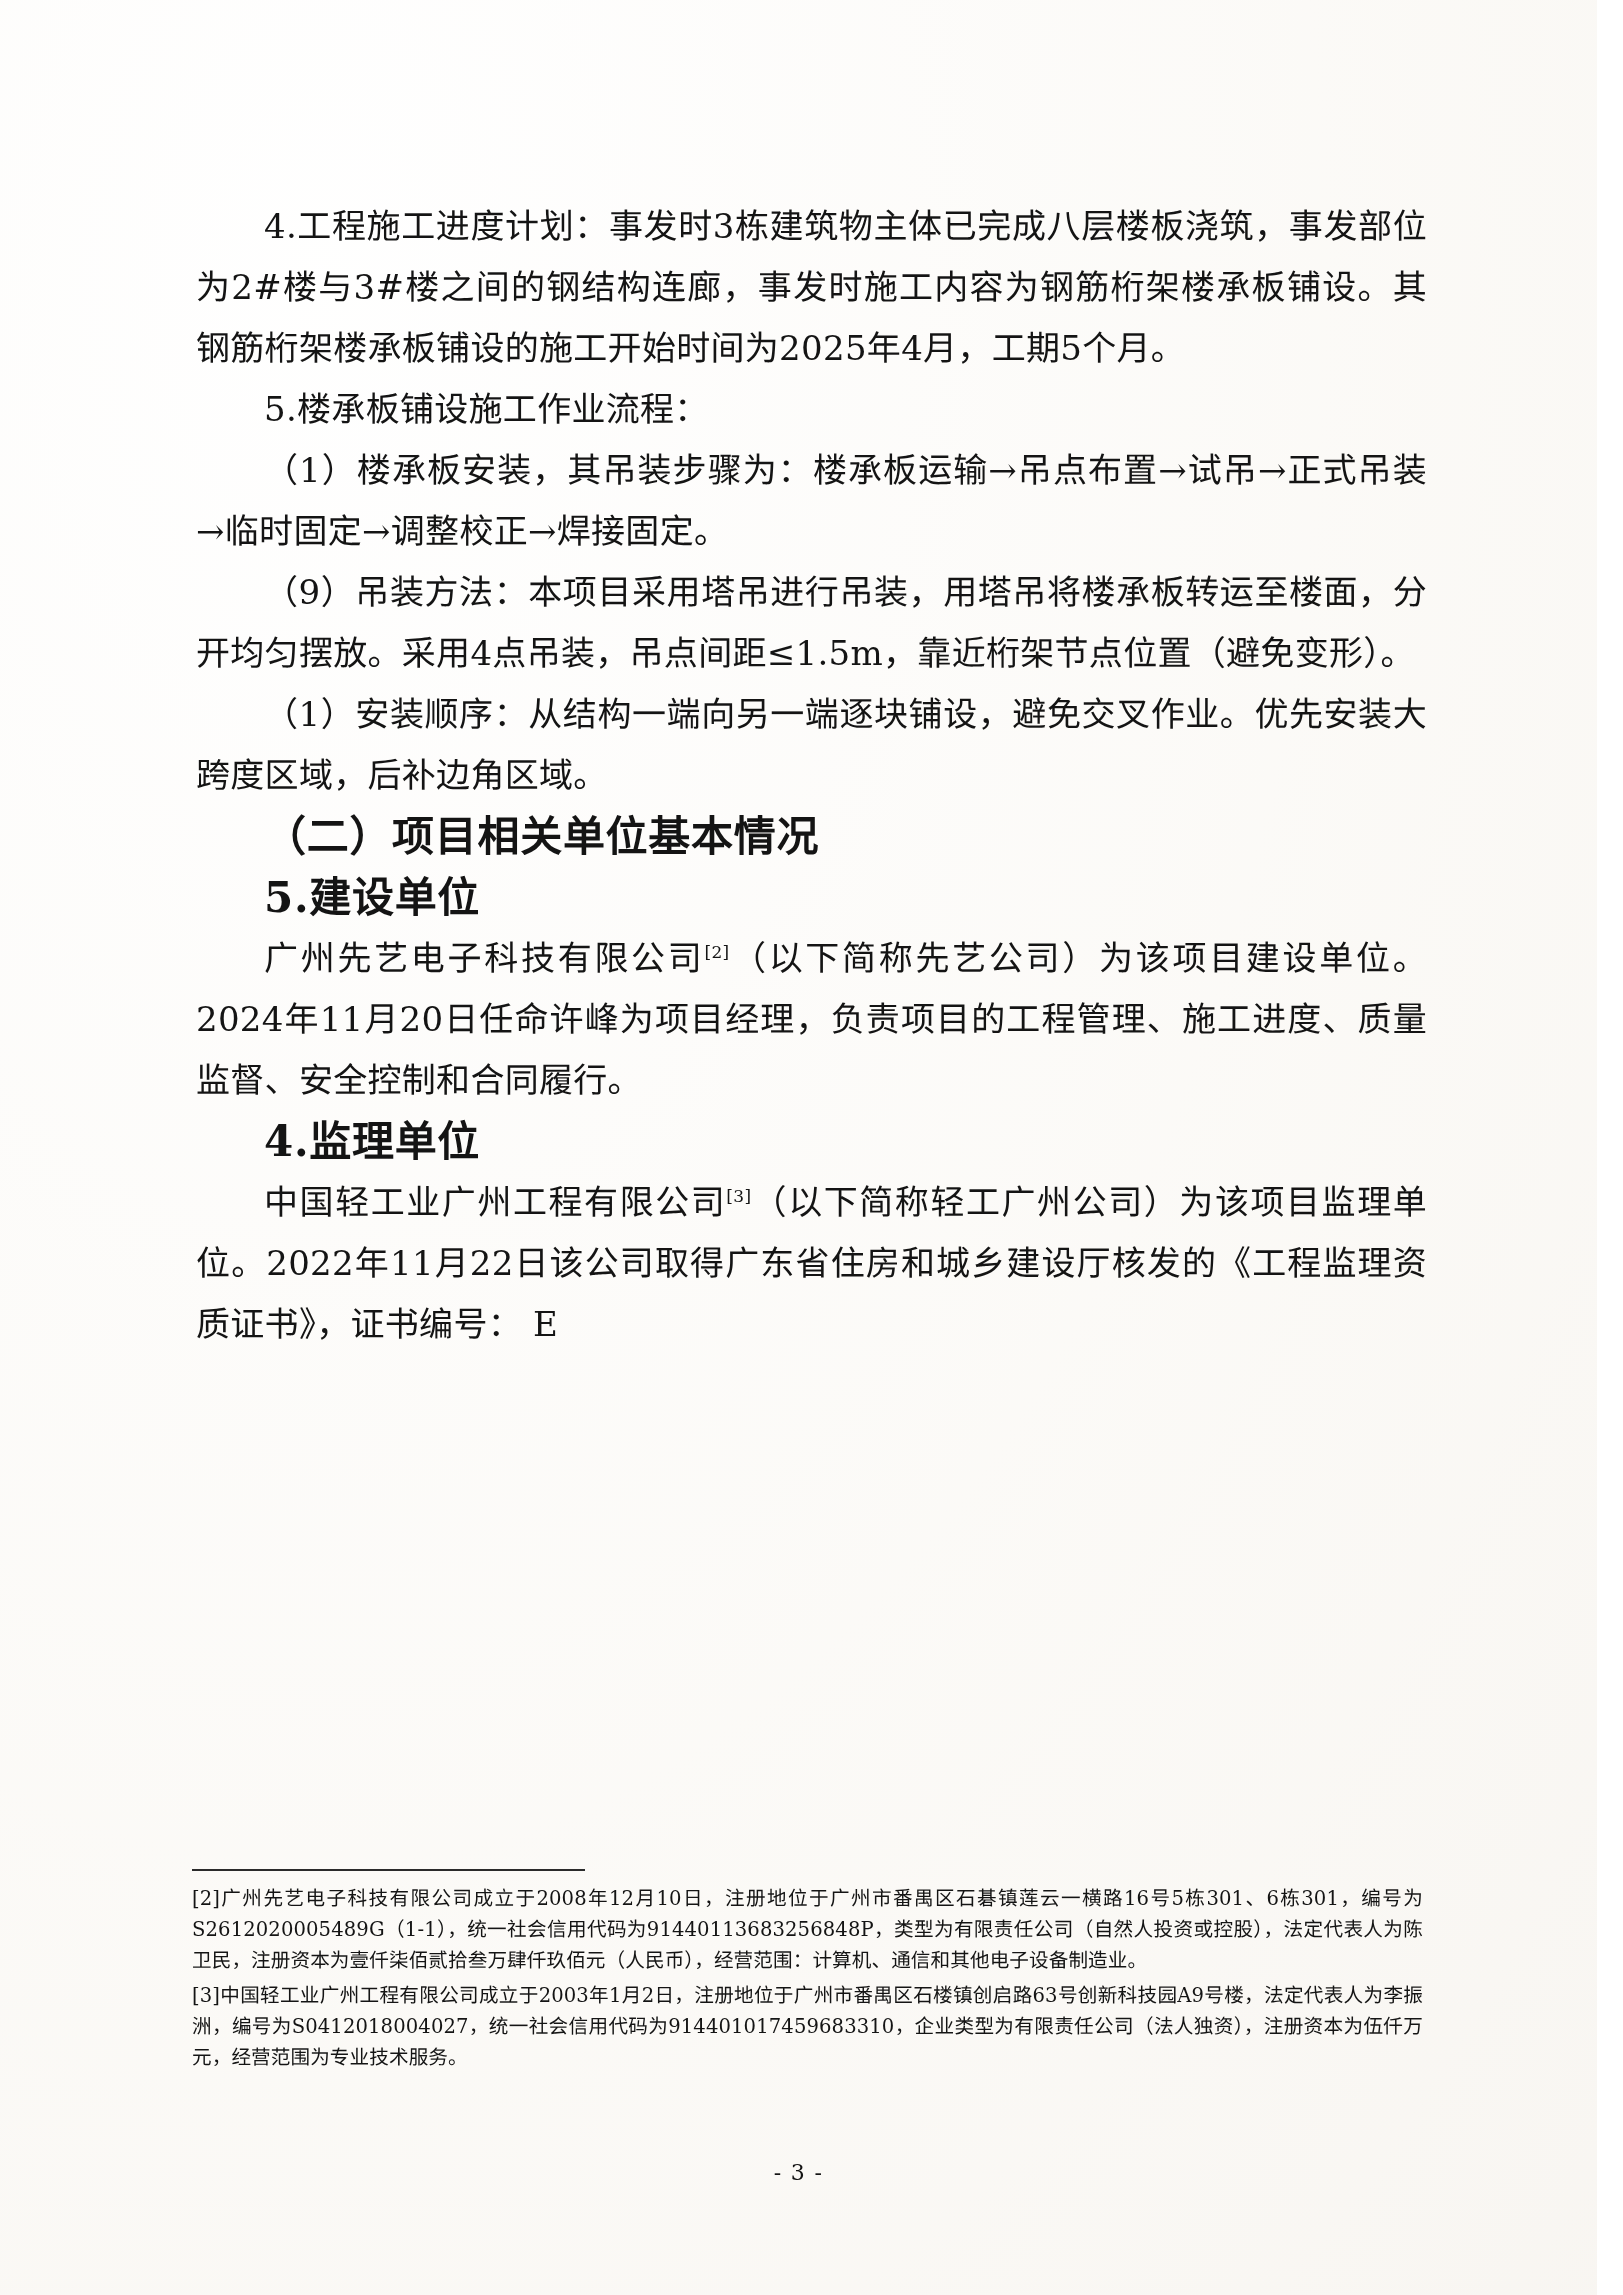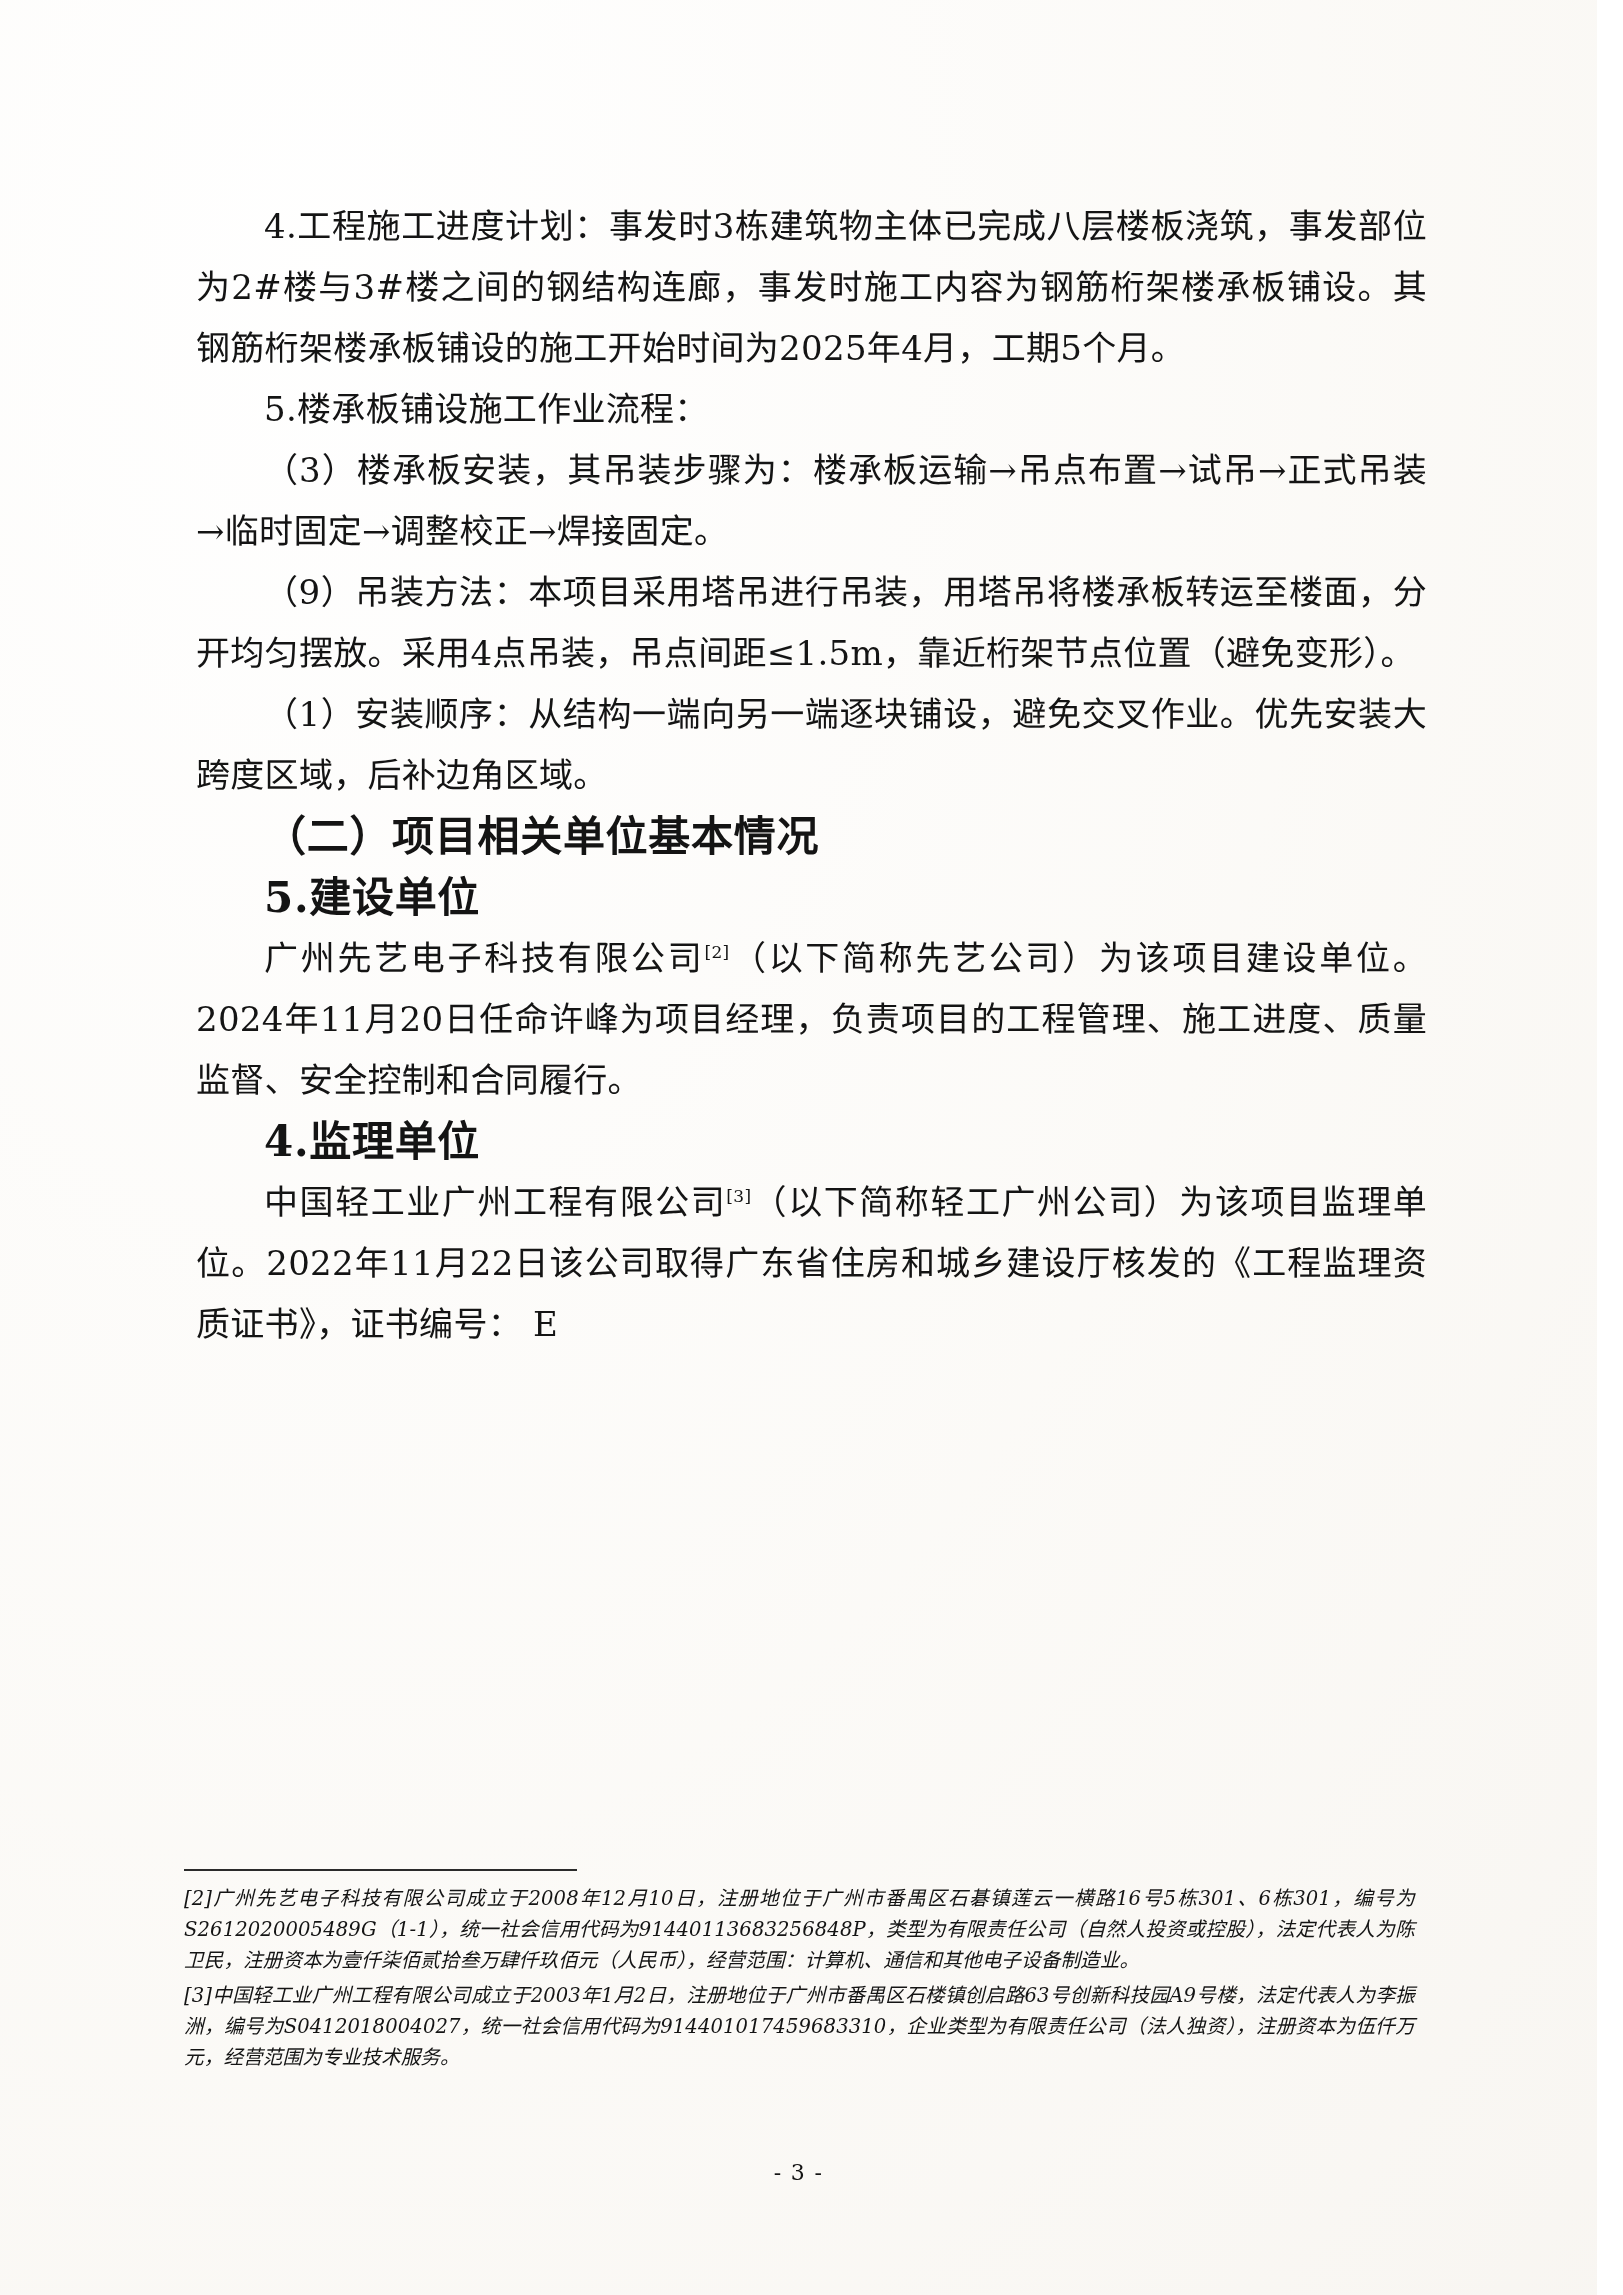--- a/index.html
+++ b/index.html
@@ -54,24 +54,23 @@
   .para {
     margin-bottom: 0px;
   }
   sup.fn {
     font-size: 17px;
     vertical-align: super;
     line-height: 0;
   }
   .footnote-area {
     position: absolute;
-    left: 184px;
+    left: 192px;
     top: 1869px;
     width: 1231px;
-    font-style: italic;
   }
   .fn-rule {
     width: 393px;
     height: 2px;
     background: #2b2b2b;
     margin-bottom: 11.8px;
   }
   .fn-text {
     font-size: 19.6px;
     line-height: 31px;
@@ -95,21 +94,21 @@
 
 <div class="page">
   <div class="paper-tint"></div>
 
   <div class="content">
 
     <p class="body-line indent2 para">4.工程施工进度计划：事发时3栋建筑物主体已完成八层楼板浇筑，事发部位为2#楼与3#楼之间的钢结构连廊，事发时施工内容为钢筋桁架楼承板铺设。其钢筋桁架楼承板铺设的施工开始时间为2025年4月，工期5个月。</p>
 
     <p class="body-line indent2 para">5.楼承板铺设施工作业流程：</p>
 
-    <p class="body-line indent2 para">（3）楼承板安装，其吊装步骤为：楼承板运输→吊点布置→试吊→正式吊装→临时固定→调整校正→焊接固定。</p>
+    <p class="body-line indent2 para">（1）楼承板安装，其吊装步骤为：楼承板运输→吊点布置→试吊→正式吊装→临时固定→调整校正→焊接固定。</p>
 
     <p class="body-line indent2 para">（9）吊装方法：本项目采用塔吊进行吊装，用塔吊将楼承板转运至楼面，分开均匀摆放。采用4点吊装，吊点间距≤1.5m，靠近桁架节点位置（避免变形）。</p>
 
     <p class="body-line indent2 para">（1）安装顺序：从结构一端向另一端逐块铺设，避免交叉作业。优先安装大跨度区域，后补边角区域。</p>
 
     <p class="bold-head">（二）项目相关单位基本情况</p>
 
     <p class="bold-head">5.建设单位</p>
 
     <p class="body-line indent2 para">

